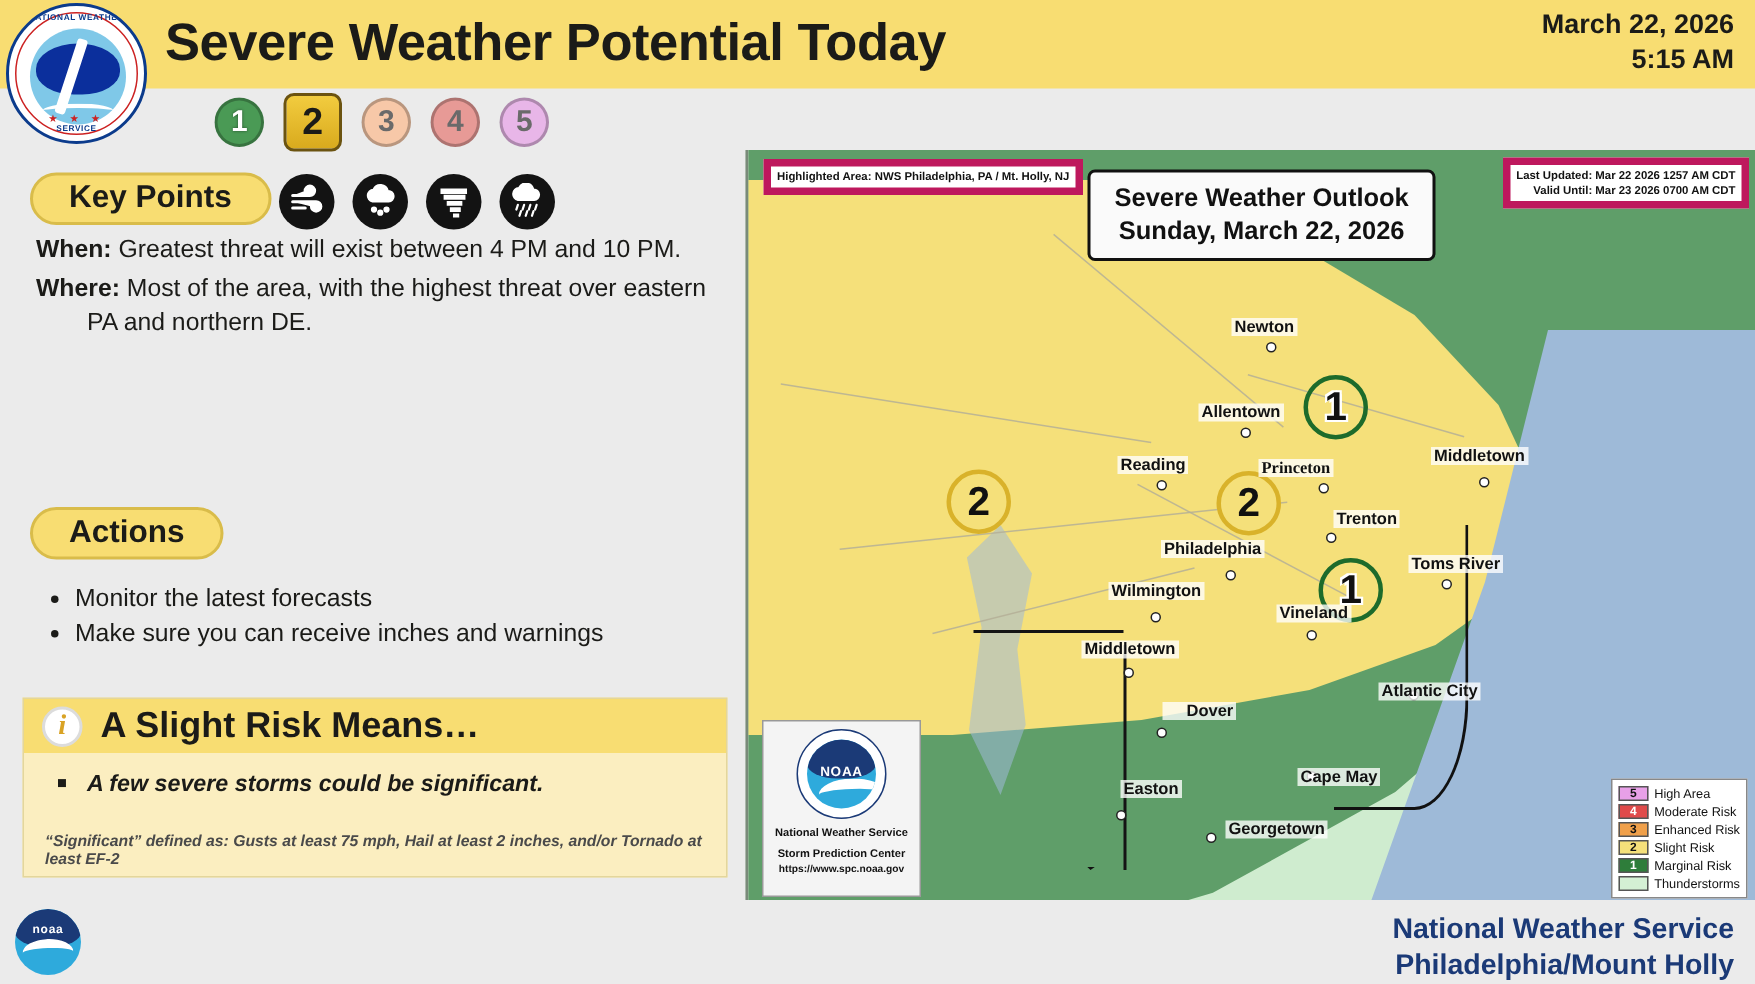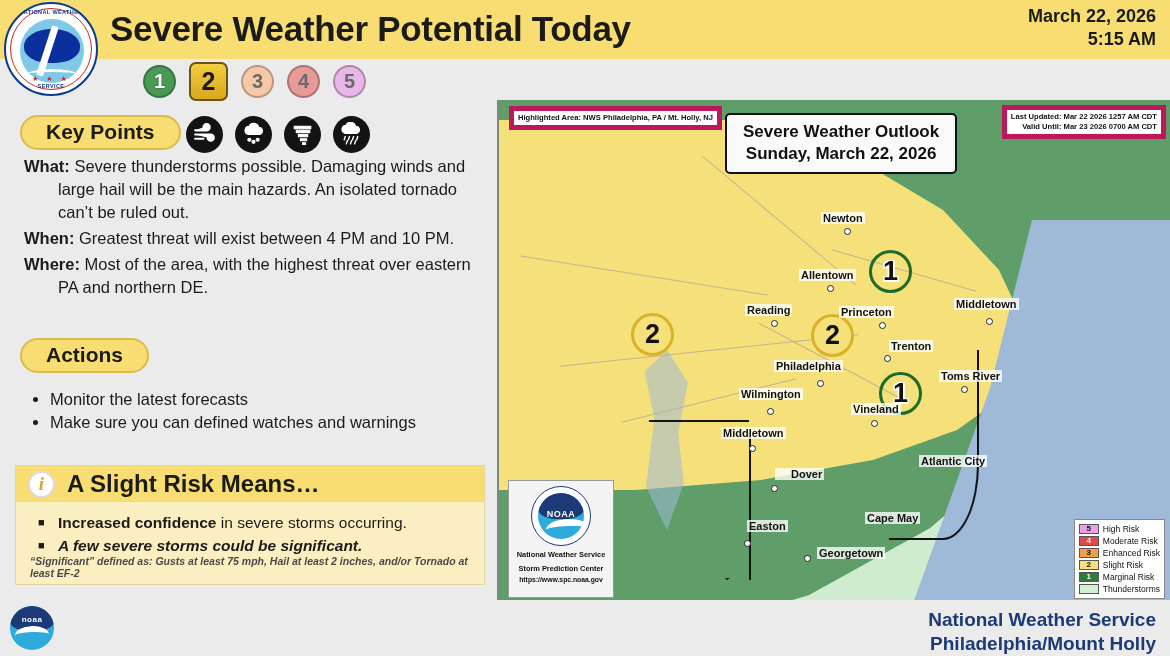--- a/index.html
+++ b/index.html
@@ -365,48 +365,42 @@
       <div class="hz">
         <svg viewBox="0 0 24 24" stroke="none">
           <path d="M6 11a4 4 0 0 1 .6-7.9A5 5 0 0 1 16 4a3.5 3.5 0 0 1 .4 7z" fill="#fff"></path>
           <path d="M6 14l-1 3M10 14l-1 3M14 14l-1 3M18 14l-1 3M8 18l-1 3M12 18l-1 3M16 18l-1 3" stroke="#fff" stroke-width="1.4" stroke-linecap="round"></path>
         </svg>
       </div>
     </div>
 
     <div class="kp-body">
       <div class="kp-item">
-        <b>What:</b><span> Severe thunderstorms possible. Damaging winds and large hail will be the main hazards. An isolated tornado can’t be ruled out.</span>
-      </div>
-      <div class="kp-item">
         <b>When:</b><span> Greatest threat will exist between 4 PM and 10 PM.</span>
       </div>
       <div class="kp-item">
         <b>Where:</b><span> Most of the area, with the highest threat over eastern PA and northern DE.</span>
       </div>
     </div>
 
     <div class="actions-head">
       <span class="pill">Actions</span>
     </div>
 
     <ul class="actions-list">
       <li>Monitor the latest forecasts</li>
-      <li>Make sure you can defined watches and warnings</li>
+      <li>Make sure you can receive inches and warnings</li>
     </ul>
 
     <div class="risk-box">
       <div class="risk-box-head">
         <div class="info-circle">i</div>
         <div class="risk-box-title">A Slight Risk Means…</div>
       </div>
       <ul class="risk-bullets">
-        <li>
-          <b>Increased confidence</b><span> in severe storms occurring.</span>
-        </li>
         <li>
           <b style="font-style:italic">A few severe storms could be significant.</b><span></span>
         </li>
       </ul>
       <div class="risk-note">“Significant” defined as: Gusts at least 75 mph, Hail at least 2 inches, and/or Tornado at least EF-2</div>
     </div>
   </div>
 
   <div class="map">
     <div class="z zone-tstm"></div>
@@ -453,21 +447,21 @@
     <div class="city">
         <span class="city-dot" style="left:328px; top:185px;"></span>
         <span class="city-name" style="left:300px; top:169px;">Allentown</span>
       </div>
     <div class="city">
         <span class="city-dot" style="left:272px; top:220px;"></span>
         <span class="city-name" style="left:246px; top:204px;">Reading</span>
       </div>
     <div class="city">
         <span class="city-dot" style="left:380px; top:222px;"></span>
-        <span class="city-name" style="left:340px; top:206px;">Princeton</span>
+        <span class="city-name" style="left:340px; top:206px;font-family:Liberation Serif, serif;">Princeton</span>
       </div>
     <div class="city">
         <span class="city-dot" style="left:487px; top:218px;"></span>
         <span class="city-name" style="left:455px; top:198px;">Middletown</span>
       </div>
     <div class="city">
         <span class="city-dot" style="left:385px; top:255px;"></span>
         <span class="city-name" style="left:390px; top:240px;text-align:right;">Trenton</span>
       </div>
     <div class="city">
@@ -520,21 +514,21 @@
         </div>
       </div>
       <div class="spc-text">National Weather Service</div>
       <div class="spc-text">Storm Prediction Center</div>
       <div class="spc-url">https://www.spc.noaa.gov</div>
     </div>
 
     <div class="legend">
       <div class="legend-row">
         <span class="legend-sw" style="background:#e8a0e8">5</span>
-        <span class="legend-label">High Risk</span>
+        <span class="legend-label">High Area</span>
       </div>
       <div class="legend-row">
         <span class="legend-sw" style="background:#e04a4a;color:#fff">4</span>
         <span class="legend-label">Moderate Risk</span>
       </div>
       <div class="legend-row">
         <span class="legend-sw" style="background:#f0a04a">3</span>
         <span class="legend-label">Enhanced Risk</span>
       </div>
       <div class="legend-row">

